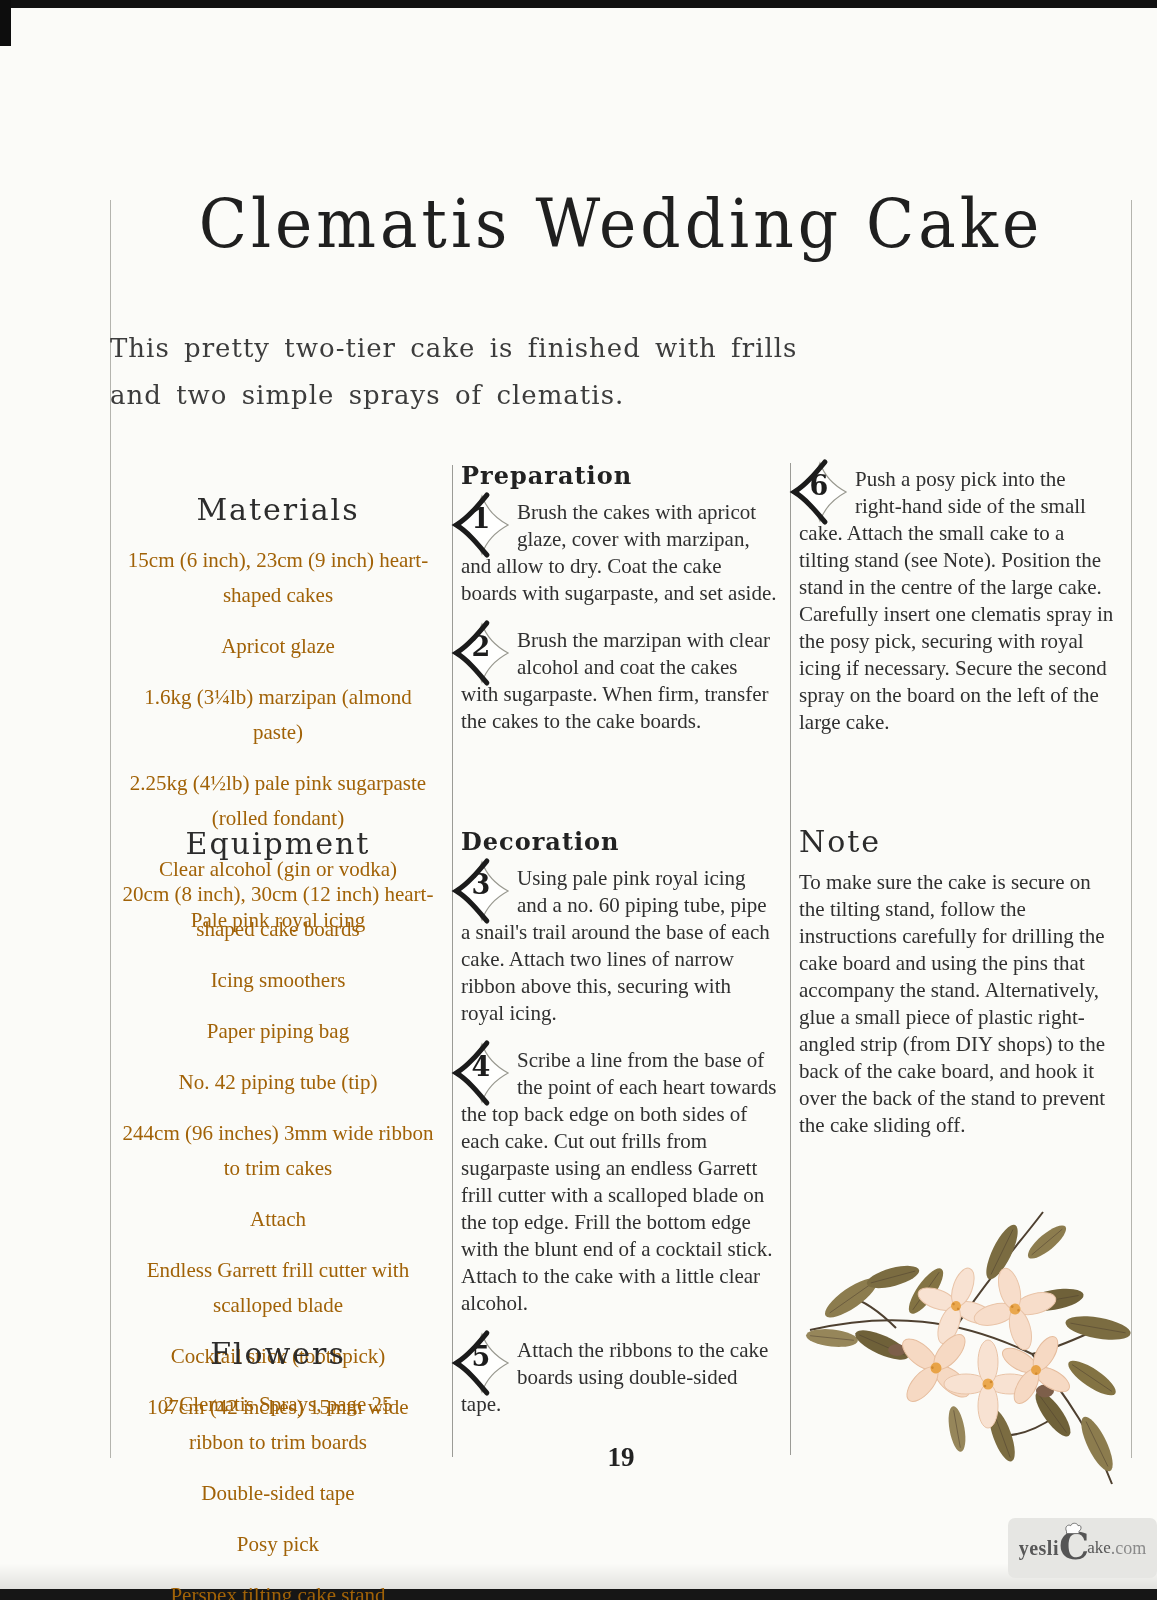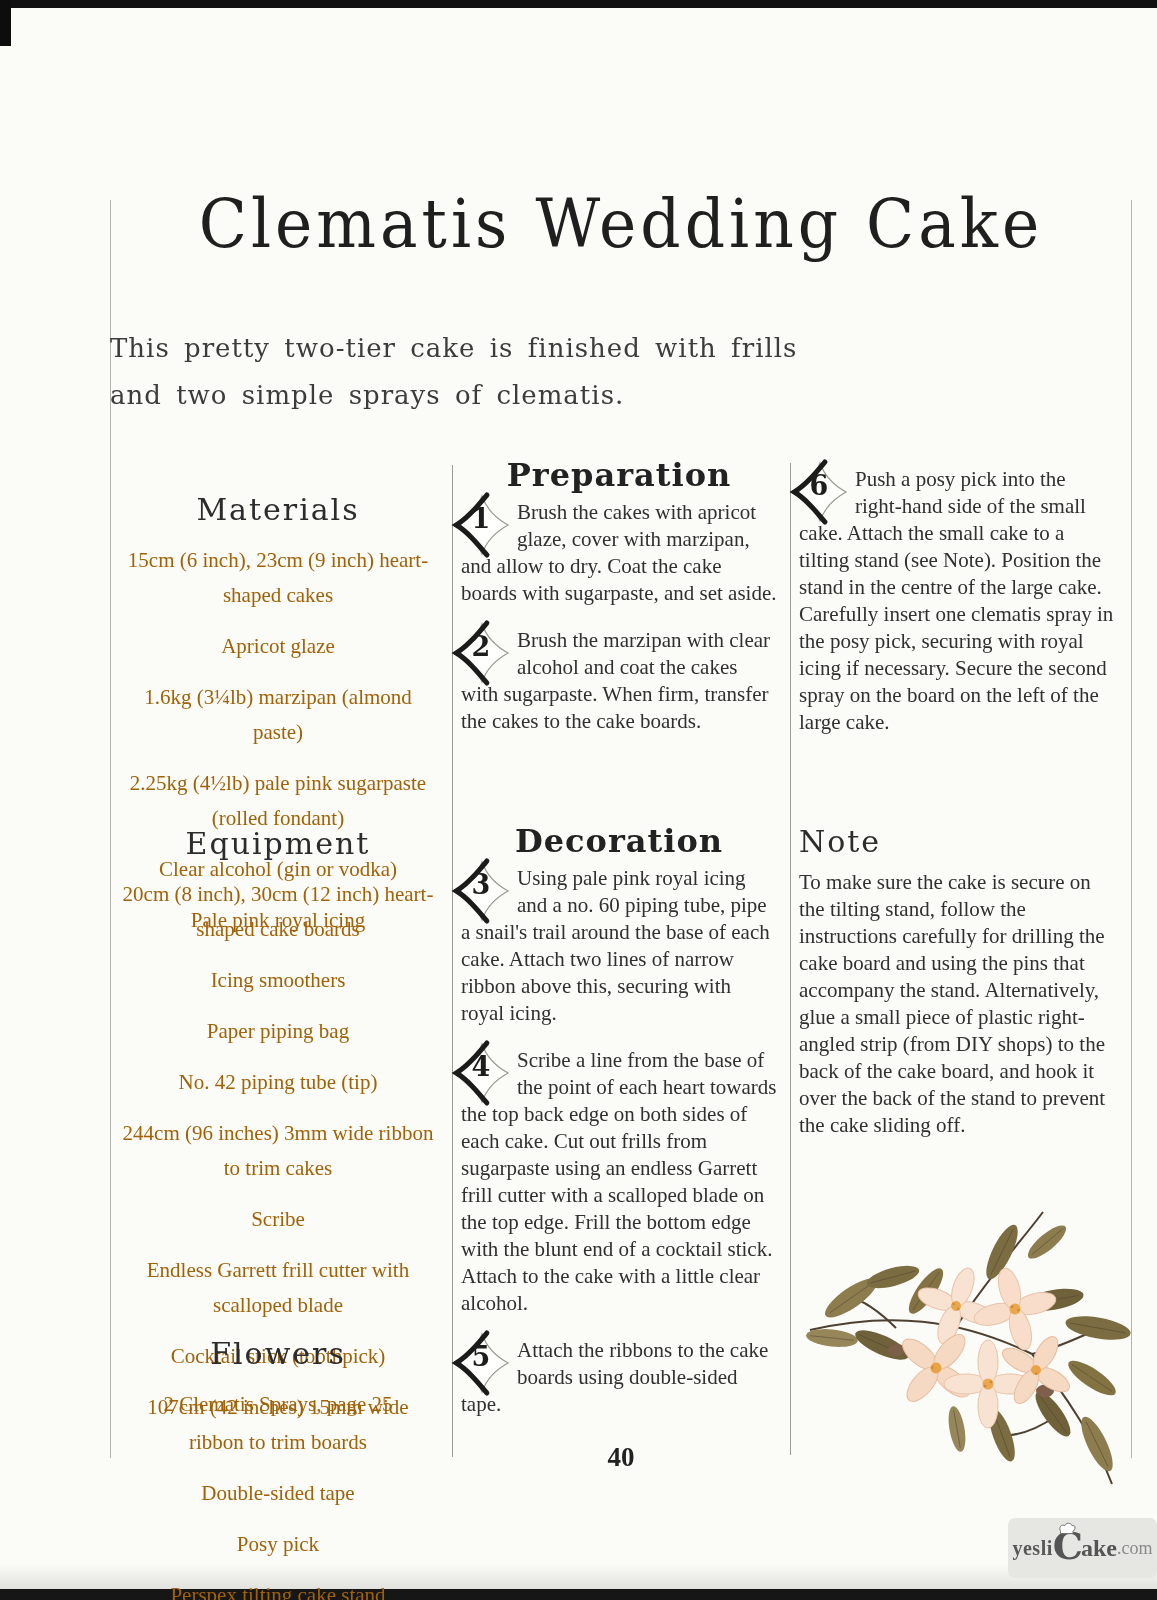--- a/index.html
+++ b/index.html
@@ -34,22 +34,22 @@
     letter-spacing:1px;word-spacing:5px;line-height:47px;
   }
 
   
   .disp-heading{
     font-family:"DejaVu Serif",serif;font-size:30px;font-weight:400;
     letter-spacing:2px;color:#2c2c2c;margin:0 0 14px 0;
   }
   
   .bold-heading{
-    font-family:"DejaVu Serif",serif;font-size:32px;font-weight:700;
-    letter-spacing:1px;color:#222;text-align:center;margin:0 0 10px 0;
+    font-family:"DejaVu Serif",serif;font-size:24px;font-weight:700;
+    letter-spacing:1px;color:#222;text-align:left;margin:0 0 10px 0;
   }
 
   .left-col-section{position:absolute;left:118px;width:320px;text-align:center;}
   .sec-materials{top:492px;}
   .sec-equipment{top:826px;}
   .sec-flowers{top:1336px;}
   .list-item{font-size:21px;line-height:35px;color:#a16207;margin-top:16px;}
 
   .col-block{position:absolute;width:316px;font-size:21px;line-height:27px;color:#303030;}
   .block-prep{left:461px;top:462px;}
@@ -80,21 +80,21 @@
   
   .watermark{
     position:absolute;left:1008px;top:1518px;width:149px;height:60px;
     background:#e6e6e3;border-radius:7px;
     display:flex;align-items:center;justify-content:center;
   }
   .wm-prefix{font-weight:700;font-size:20px;color:#585858;letter-spacing:0.5px;}
   .wm-c{position:relative;font-family:"DejaVu Serif",serif;font-weight:700;
     font-size:38px;color:#555;line-height:30px;margin:0 -2px 0 0;top:-2px;}
   .wm-hat{position:absolute;top:-9px;left:4px;width:20px;height:13px;}
-  .wm-mid{font-weight:700;font-size:24px;color:#555;}
+  .wm-mid{font-weight:400;font-size:17px;color:#555;}
   .wm-suffix{font-size:18px;color:#8a8a8a;}
 </style>
 </head>
 <body>
 
 <div class="scan-bar-top"></div>
 <div class="scan-corner"></div>
 <div class="scan-shade"></div>
 <div class="scan-bar-bottom"></div>
 <div class="page-rule rule-left"></div>
@@ -121,21 +121,21 @@
 </div>
 
 <div class="left-col-section sec-equipment">
   <div class="disp-heading">Equipment</div>
   <div>
       <div class="list-item">20cm (8 inch), 30cm (12 inch) heart-shaped cake boards</div>
       <div class="list-item">Icing smoothers</div>
       <div class="list-item">Paper piping bag</div>
       <div class="list-item">No. 42 piping tube (tip)</div>
       <div class="list-item">244cm (96 inches) 3mm wide ribbon to trim cakes</div>
-      <div class="list-item">Scribe</div>
+      <div class="list-item">Attach</div>
       <div class="list-item">Endless Garrett frill cutter with scalloped blade</div>
       <div class="list-item">Cocktail stick (toothpick)</div>
       <div class="list-item">107cm (42 inches) 15mm wide ribbon to trim boards</div>
       <div class="list-item">Double-sided tape</div>
       <div class="list-item">Posy pick</div>
       <div class="list-item">Perspex tilting cake stand</div>
     </div>
 </div>
 
 <div class="left-col-section sec-flowers">
@@ -343,21 +343,21 @@
           <ellipse cx="-19" cy="0" rx="19" ry="9"></ellipse>
         <ellipse cx="0" cy="19" rx="9" ry="19"></ellipse>
           <ellipse cx="0" cy="-19" rx="9" ry="19"></ellipse>
       </g>
         <circle r="5" fill="#e8a347"></circle>
         <circle cx="2" cy="3" r="1.2" fill="#d0892f"></circle>
     </g>
   </g>
 </svg>
 
-<div class="page-number">40</div>
+<div class="page-number">19</div>
 
 <div class="watermark">
   <span class="wm-prefix">yesli</span>
     <span class="wm-c"><svg class="wm-hat" viewBox="0 0 20 14">
         <path d="M3 10 C0.5 5 5 2 7.5 4 C8.5 0.5 14.5 0.5 15.5 4 C19 2.5 20 7.5 16.5 10 L16.5 12.5 L3 12.5 Z" fill="#fdfdfd" stroke="#6a6a6a" stroke-width="1"></path>
       </svg><span>C</span></span>
     <span class="wm-mid">ake</span>
     <span class="wm-suffix">.com</span>
 </div>
 

